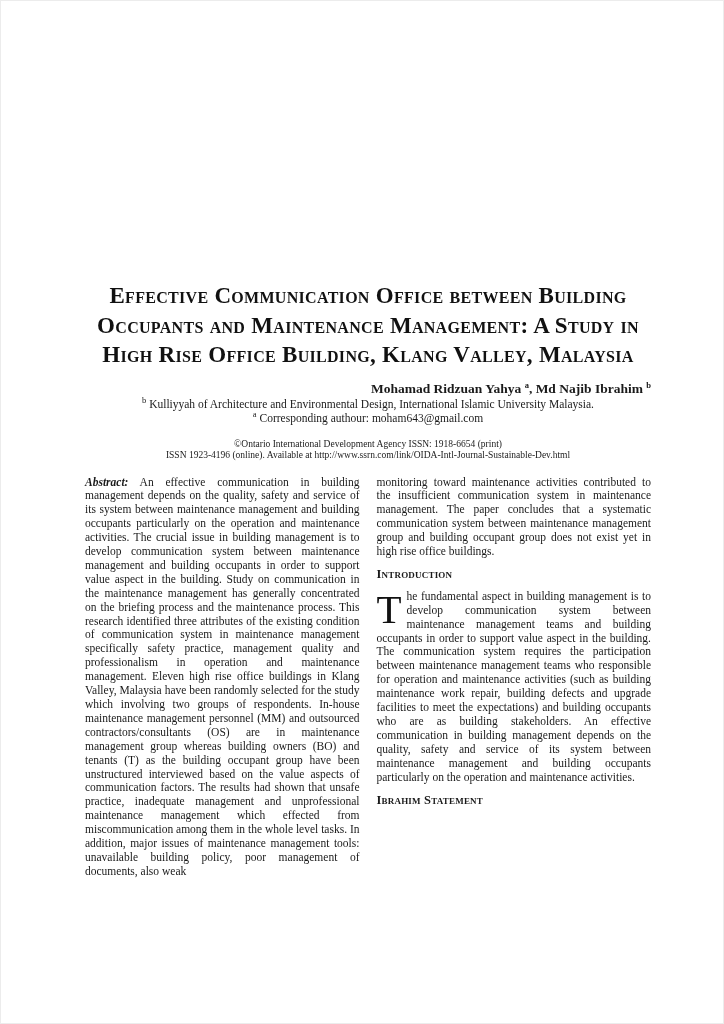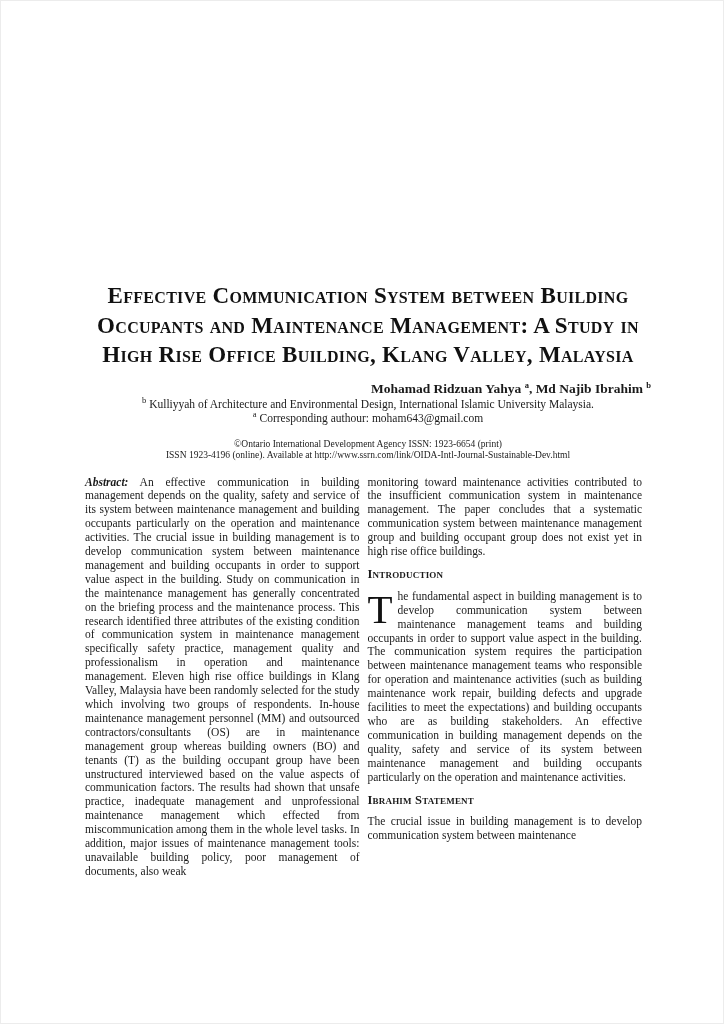--- a/index.html
+++ b/index.html
@@ -56,21 +56,21 @@
   .publisher {
     margin-top: 14px;
     text-align: center;
     font-size: 9.5px;
     line-height: 11.5px;
   }
   
   .columns {
     margin-top: 14px;
     display: flex;
-    gap: 8px;
+    gap: 17px;
   }
   .col {
     width: 274.5px;
     text-align: justify;
     font-size: 11.5px;
     line-height: 13.9px;
   }
   .col p { margin: 0 0 9px 0; }
   .lead {
     font-weight: bold;
@@ -92,51 +92,50 @@
     color: #111111;
   }
 </style>
 </head>
 <body>
 
 <div class="page">
   <div class="content">
 
     <div class="title">
-      <div>Effective Communication System between Building</div>
+      <div>Effective Communication Office between Building</div>
       <div>Occupants and Maintenance Management: A Study in</div>
       <div>High Rise Office Building, Klang Valley, Malaysia</div>
     </div>
 
     <div class="authors"><span>Mohamad Ridzuan Yahya </span><sup>a</sup><span>, Md Najib Ibrahim </span><sup>b</sup></div>
 
 
     <div class="affil"><sup>b</sup><span> Kulliyyah of Architecture and Environmental Design, International Islamic University Malaysia.</span></div>
 
     <div class="correspondence"><sup>a</sup><span> Corresponding authour: moham643@gmail.com</span></div>
 
     <div class="publisher">
-      <div>©Ontario International Development Agency ISSN: 1923-6654 (print)</div>
+      <div>©Ontario International Development Agency ISSN: 1918-6654 (print)</div>
       <div>ISSN 1923-4196 (online). Available at http://www.ssrn.com/link/OIDA-Intl-Journal-Sustainable-Dev.html</div>
     </div>
 
     <div class="columns">
 
       <div class="col">
         <p><span class="lead">Abstract:</span> <span>An effective communication in building management depends on the quality, safety and service of its system between maintenance management and building occupants particularly on the operation and maintenance activities. The crucial issue in building management is to develop communication system between maintenance management and building occupants in order to support value aspect in the building. Study on communication in the maintenance management has generally concentrated on the briefing process and the maintenance process. This research identified three attributes of the existing condition of communication system in maintenance management specifically safety practice, management quality and professionalism in operation and maintenance management. Eleven high rise office buildings in Klang Valley, Malaysia have been randomly selected for the study which involving two groups of respondents. In-house maintenance management personnel (MM) and outsourced contractors/consultants (OS) are in maintenance management group whereas building owners (BO) and tenants (T) as the building occupant group have been unstructured interviewed based on the value aspects of communication factors. The results had shown that unsafe practice, inadequate management and unprofessional maintenance management which effected from miscommunication among them in the whole level tasks. In addition, major issues of maintenance management tools: unavailable building policy, poor management of documents, also weak</span></p>
       </div>
 
       <div class="col">
         <p><span>monitoring toward maintenance activities contributed to the insufficient communication system in maintenance management. The paper concludes that a systematic communication system between maintenance management group and building occupant group does not exist yet in high rise office buildings.</span></p>
 
 
         <div class="section-heading">Introduction</div>
 
         <p><span class="dropcap">T</span><span>he fundamental aspect in building management is to develop communication system between maintenance management teams and building occupants in order to support value aspect in the building. The communication system requires the participation between maintenance management teams who responsible for operation and maintenance activities (such as building maintenance work repair, building defects and upgrade facilities to meet the expectations) and building occupants who are as building stakeholders. An effective communication in building management depends on the quality, safety and service of its system between maintenance management and building occupants particularly on the operation and maintenance activities.</span></p>
 
         <div class="section-heading">Ibrahim Statement</div>
 
-        <p><span>The crucial issue in building management is to develop communication system between maintenance</span></p>
       </div>
 
     </div>
   </div>
 </div>
 
 </body></html>

